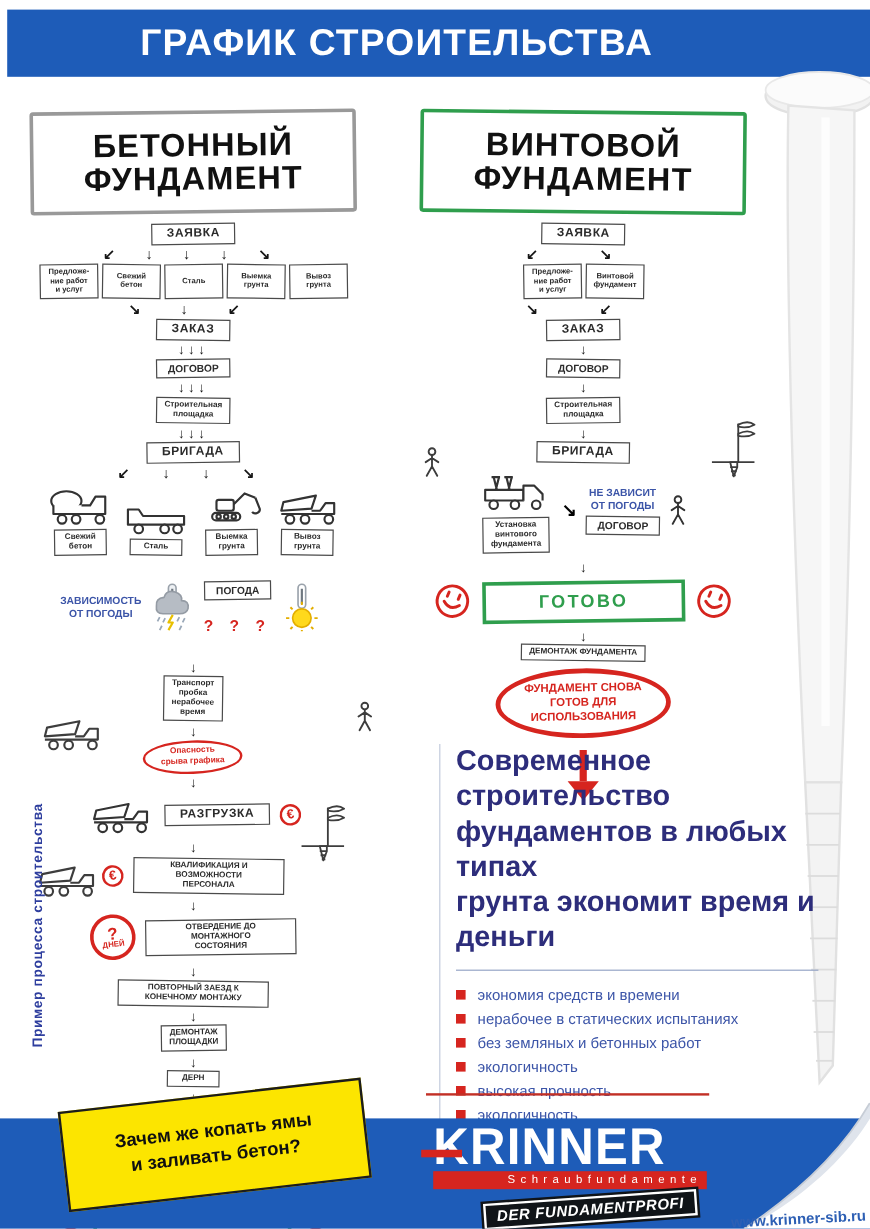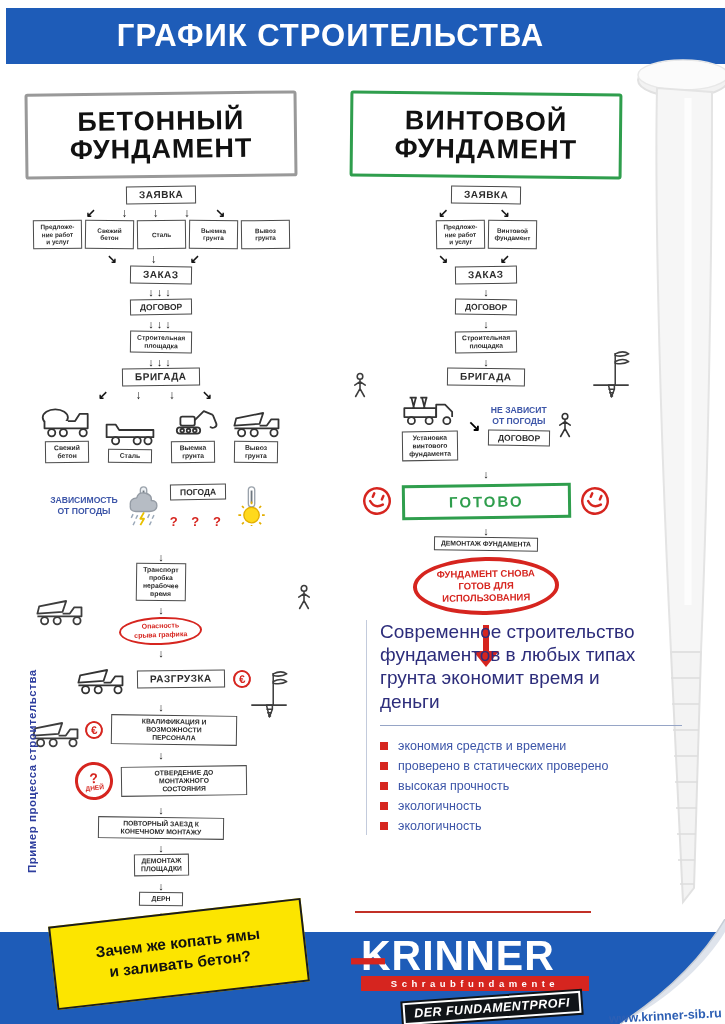--- a/index.html
+++ b/index.html
@@ -89,21 +89,21 @@
   .redarrow .head{width:0;height:0;border-left:13px solid transparent;
                   border-right:13px solid transparent;border-top:16px solid var(--red)}
 
   .mstack{display:flex;flex-direction:column;align-items:center;gap:4px}
   .install{display:flex;align-items:center;gap:7px;margin:4px 0}
   .tstack{display:flex;flex-direction:column;align-items:center;gap:1px}
 
   
   .info{position:absolute;left:366px;top:620px;width:316px;z-index:3;
         border-left:1px solid #c3cbdc;padding-left:13px}
-  .info h2{color:var(--navy);font-size:19px;font-weight:normal;line-height:1.22}
+  .info h2{color:var(--navy);font-size:24px;font-weight:bold;line-height:1.22}
   .info .sub{color:var(--txtblue);font-size:12.5px;font-weight:bold;line-height:1.3;margin-top:3px}
   .info .divider{border-top:1px solid #96a5c6;margin-top:12px}
   .bullets{margin-top:13px;display:flex;flex-direction:column;gap:4.5px}
   .bullet{display:flex;gap:10px;align-items:flex-start}
   .bullet .sq{width:8px;height:8px;background:var(--red);margin-top:3px;flex:0 0 auto}
   .bullet .bt{color:var(--txtblue);font-size:12.5px;line-height:1.25}
 
   
   .side-label{position:absolute;left:26px;top:640px;height:262px;width:18px;z-index:3;
               writing-mode:vertical-rl;transform:rotate(180deg);color:#2e3e9e;
@@ -116,22 +116,22 @@
   .footer{position:absolute;left:0;right:0;top:932px;height:92px;background:var(--blue);z-index:5}
   .note{position:absolute;left:52px;top:-20px;width:254px;height:84px;background:var(--yellow);
         border:2px solid #1c1c1c;transform:rotate(-6.5deg);display:flex;align-items:center;
         justify-content:center;text-align:center;color:#101010;font-weight:bold;font-size:15.5px;
         line-height:1.35}
   .redline{position:absolute;left:355px;top:-21px;width:236px;height:2px;background:#c23026}
   .krinner{position:absolute;left:361px;top:4px;width:245px}
   .brand{position:relative;color:#fff;font-size:41px;font-weight:bold;letter-spacing:1px;
          line-height:0.95;transform:scaleY(1.05)}
   .kdash{position:absolute;left:-10px;top:22px;width:34px;height:6px;background:var(--red)}
-  .brandsub{background:var(--red);color:#fff;font-size:9.5px;font-weight:bold;letter-spacing:4.5px;
-            padding:2px 4px;width:228px;text-align:center;margin-top:1px}
+  .brandsub{background:var(--red);color:#fff;font-size:9.5px;font-weight:normal;letter-spacing:4.5px;
+            padding:2px 4px;width:228px;text-align:right;margin-top:1px}
   .stamp{display:inline-block;margin:6px 0 0 42px;background:#101418;color:#fff;
          border:2px solid #fff;box-shadow:0 0 0 2px #101418;font-size:12.5px;font-weight:bold;
          font-style:italic;letter-spacing:0.5px;padding:2px 9px;transform:rotate(-4deg)}
   .curl{position:absolute;right:0;bottom:0;z-index:9}
   .url{position:absolute;right:3px;bottom:1px;z-index:10;color:#2d5fb4;font-weight:bold;
        font-size:12.5px;transform:rotate(-3deg)}
 </style>
 </head>
 <body>
 
@@ -447,29 +447,33 @@
 грунта экономит время и
 деньги</h2>
     <div class="divider"></div>
     <div class="bullets">
       <div class="bullet">
           <span class="sq"></span>
           <span class="bt" data-bind="info.bullets.0">экономия средств и времени</span>
         </div>
       <div class="bullet">
           <span class="sq"></span>
-          <span class="bt" data-bind="info.bullets.1">проверено в статических проверено</span>
+          <span class="bt" data-bind="info.bullets.1">нерабочее в статических испытаниях</span>
+        </div>
+      <div class="bullet">
+          <span class="sq"></span>
+          <span class="bt" data-bind="info.bullets.2">без земляных и бетонных работ</span>
+        </div>
+      <div class="bullet">
+          <span class="sq"></span>
+          <span class="bt" data-bind="info.bullets.4">экологичность</span>
         </div>
       <div class="bullet">
           <span class="sq"></span>
           <span class="bt" data-bind="info.bullets.3">высокая прочность</span>
-        </div>
-      <div class="bullet">
-          <span class="sq"></span>
-          <span class="bt" data-bind="info.bullets.4">экологичность</span>
         </div>
       <div class="bullet">
           <span class="sq"></span>
           <span class="bt" data-bind="info.bullets.5">экологичность</span>
         </div>
     </div>
   </div>
 
   <span class="icon doodle" style="left:30px;top:592px">
       <svg viewBox="0 0 64 40" width="58" height="36">

